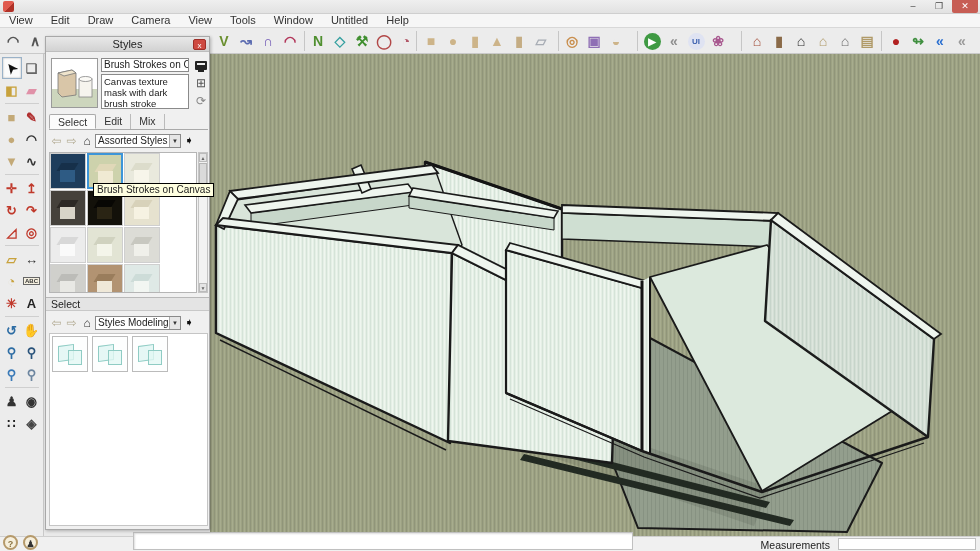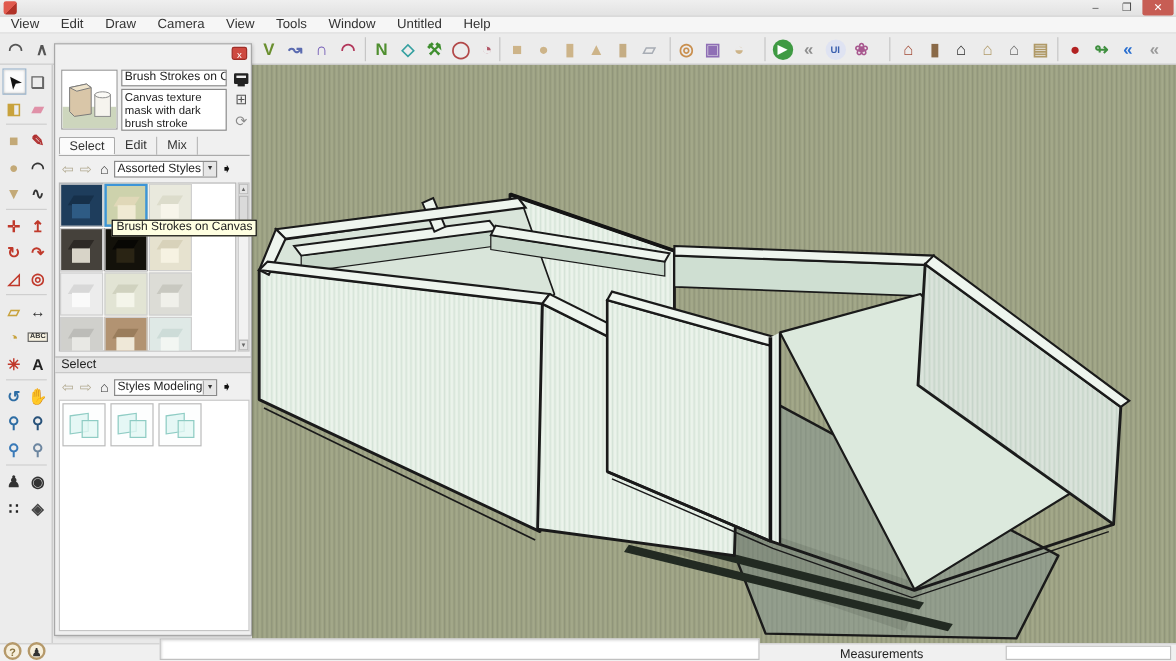--- a/index.html
+++ b/index.html
@@ -77,21 +77,21 @@
 
   
   #viewport { position:absolute; left:210px; top:54px; width:770px; height:482px; }
 
   
   #statusbar { position:absolute; left:0; top:536px; width:980px; height:15px; background:#f0f0f0; border-top:1px solid #cfcfcf; }
   .status-circle { position:absolute; top:-2px; width:15px; height:15px; border:2px solid #b5996a; border-radius:50%; background:#f6efdc; text-align:center; font-size:9px; line-height:14px; color:#8a7340; font-weight:bold; }
   #circ-help { left:3px; }
   #circ-person { left:23px; color:#333; }
   #hint-box { position:absolute; left:133px; top:-5px; width:500px; height:18px; background:#fff; border:1px solid #c0c0c0; box-shadow:inset 1px 1px 2px #ddd; }
-  #meas-label { position:absolute; left:700px; top:2px; width:130px; text-align:left; font-size:10.5px; color:#222; }
+  #meas-label { position:absolute; left:700px; top:2px; width:130px; text-align:right; font-size:10.5px; color:#222; }
   #meas-box { position:absolute; left:838px; top:1px; width:138px; height:12px; background:#fff; border:1px solid #c0c0c0; }
 </style>
 </head>
 <body>
 
 <div id="titlebar">
   <div id="app-logo"></div>
   <div id="win-controls">
     <div class="winbtn">–</div>
     <div class="winbtn">❐</div>
@@ -435,20 +435,21 @@
     <polygon points="432,227 440,223 440,399 432,397" fill="url(#pwall)"></polygon>
     <line x1="432" y1="227" x2="432" y2="397" stroke="#141414" stroke-width="3"></line>
     <line x1="440" y1="223" x2="440" y2="399" stroke="#141414" stroke-width="2"></line>
     <polyline points="296,339 432,397 552,438 718,383" fill="none" stroke="#1a1a1a" stroke-width="2.4" stroke-linejoin="round"></polyline>
     <polyline points="300,345 434,403 550,444 714,389" fill="none" stroke="#1a1a1a" stroke-width="1.2"></polyline>
   </g>
 </svg>
 </div>
 
 <div id="styles-panel">
+  <div id="sp-titlebar">Styles</div>
   <div id="sp-close">x</div>
 
   <div id="sp-preview">
     <svg width="45" height="48" viewBox="0 0 45 48">
       <rect width="45" height="48" fill="#ffffff"></rect>
       <rect y="30" width="45" height="18" fill="#cdd6bd"></rect>
       <polygon points="6,14 20,11 24,14 24,36 10,38 6,34" fill="#d9c6a8" stroke="#777" stroke-width="0.8"></polygon>
       <polygon points="6,14 20,11 24,14 12,17" fill="#efe4cc" stroke="#777" stroke-width="0.8"></polygon>
       <rect x="27" y="20" width="13" height="18" fill="#f6f4ee" stroke="#888" stroke-width="0.8"></rect>
       <ellipse cx="33.5" cy="20" rx="6.5" ry="2.5" fill="#fbfaf6" stroke="#888" stroke-width="0.8"></ellipse>

